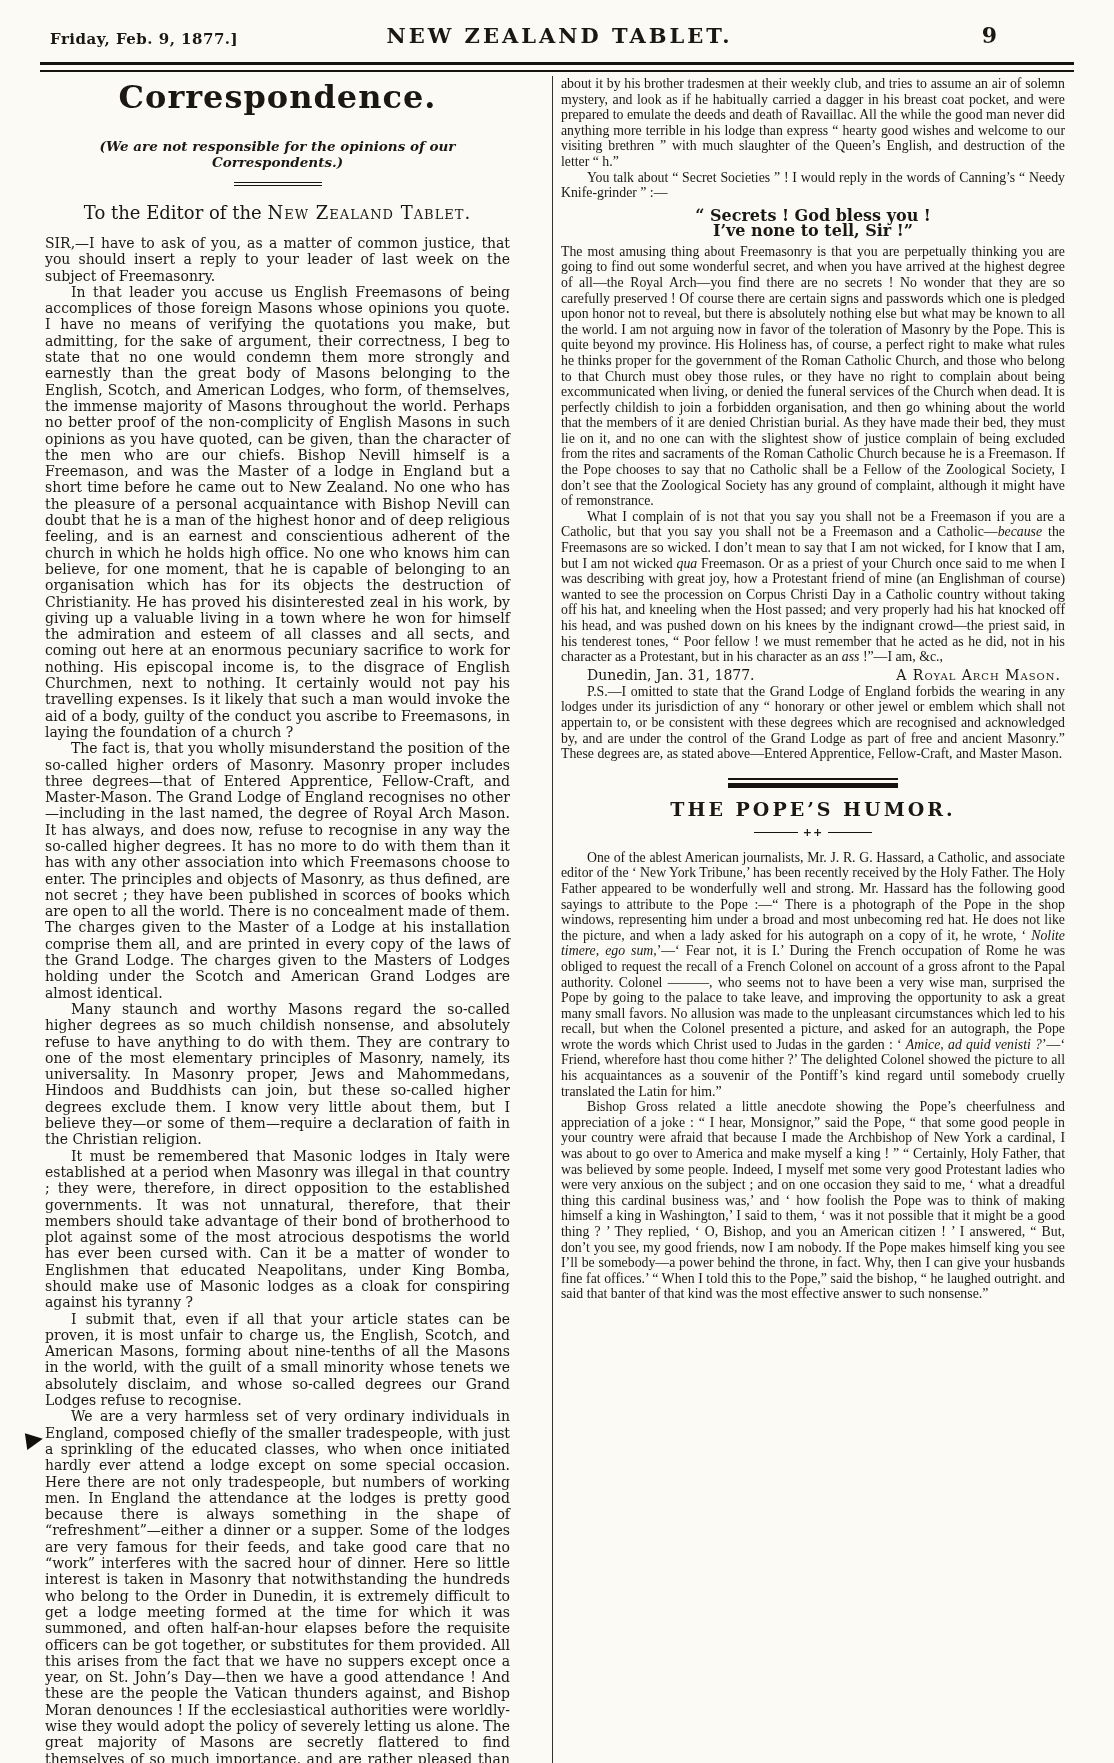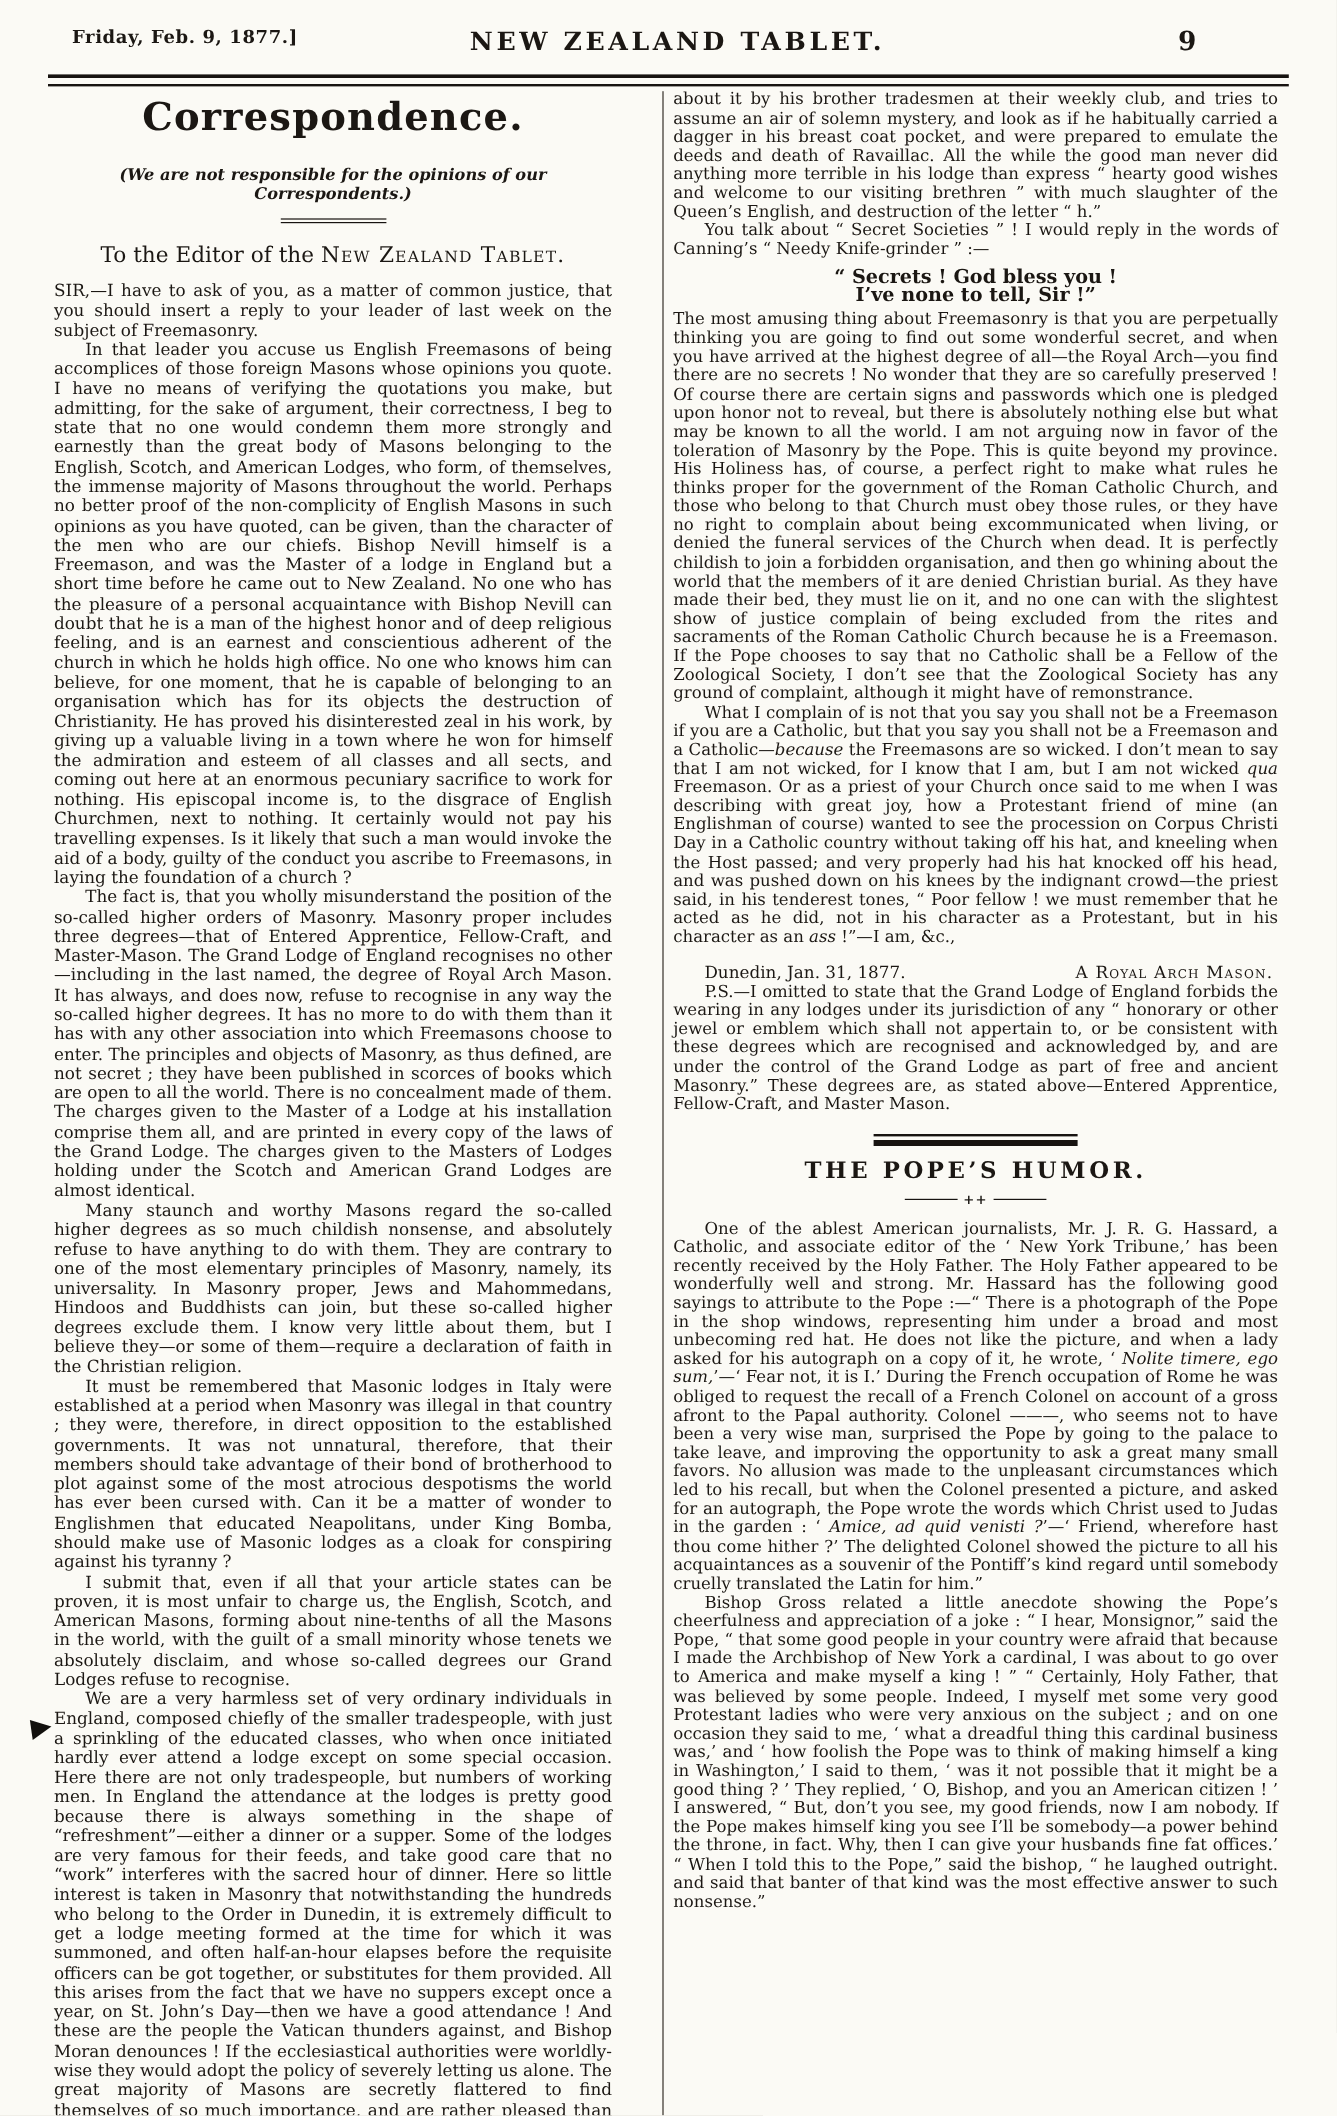--- a/index.html
+++ b/index.html
@@ -7,22 +7,22 @@
     position:relative;
     width:1114px;height:1763px;
     margin:0 auto;
     background:#fbfaf5;
     color:#1b1713;
     font-family:"DejaVu Serif", serif;
     overflow:hidden;
   }
   
   .running-head{
-    position:absolute;top:22px;left:60px;right:45px;
-    display:flex;align-items:flex-start;gap:17px;
+    position:absolute;top:22px;left:50px;right:45px;
+    display:flex;align-items:flex-end;gap:17px;
   }
   .date-line{width:300px;font-size:15px;font-weight:bold;letter-spacing:.5px;}
   .masthead{flex:1;text-align:center;font-size:21px;font-weight:bold;letter-spacing:3px;}
   .page-num{width:300px;text-align:right;font-size:22px;font-weight:bold;padding-right:72px;box-sizing:border-box;}
   .head-rule{
     position:absolute;top:62px;left:40px;right:40px;height:5px;
     border-top:3px solid #171310;border-bottom:2px solid #171310;
   }
   
   .col-rule{position:absolute;top:76px;bottom:0;left:552px;width:1px;background:#35302a;}
@@ -34,26 +34,26 @@
     font-size:32px;font-weight:bold;letter-spacing:1px;
     font-family:"DejaVu Serif", serif;
   }
   .disclaimer{margin:0 0 12px;text-align:center;font-style:italic;font-weight:bold;font-size:13.5px;}
   .small-rule{width:88px;margin:0 auto 16px;height:2px;border-top:1px solid #171310;border-bottom:1px solid #171310;}
   .salutation{margin:0 0 12px;text-align:center;font-size:18px;}
   .smallcaps{font-variant:small-caps;letter-spacing:1px;}
 
   .body-para{margin:0;text-align:justify;text-indent:26px;}
   .col-left  .body-para{font-size:14px;line-height:16.3px;}
-  .col-right .body-para{font-size:13.8px;line-height:15.6px;}
+  .col-right .body-para{font-size:13.8px;line-height:15.6px;font-family:Liberation Serif, serif;}
   .no-indent{text-indent:0;}
 
   .verse-quote{margin:7px 0 6px;text-align:center;font-size:16px;font-weight:bold;line-height:15px;}
 
-  .sig-row{display:flex;justify-content:space-between;align-items:flex-start;font-size:14px;margin:13px 0 1px;}
+  .sig-row{display:flex;justify-content:space-between;align-items:flex-start;font-size:14px;margin:2px 0 1px;}
   .sig-row .place{padding-left:26px;}
   .sig-row .name{padding-right:4px;letter-spacing:1px;}
 
   .article-rule{width:170px;margin:16px auto 10px;height:3px;border-top:2px solid #171310;border-bottom:5px solid #171310;}
   .pope-title{margin:0 0 8px;text-align:center;font-size:19px;font-weight:bold;letter-spacing:3px;}
   .ornament-divider{display:flex;justify-content:center;align-items:center;gap:5px;margin:0 0 12px;}
   .ornament-divider .line{width:44px;height:0;border-top:1.5px solid #171310;}
   .ornament-divider .glyph{font-size:11px;font-weight:bold;letter-spacing:1px;line-height:10px;}
 
   

